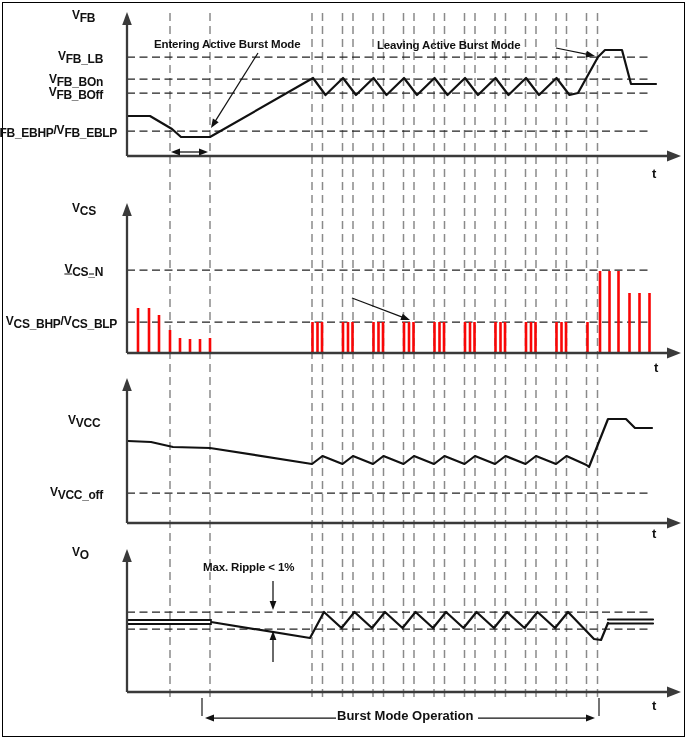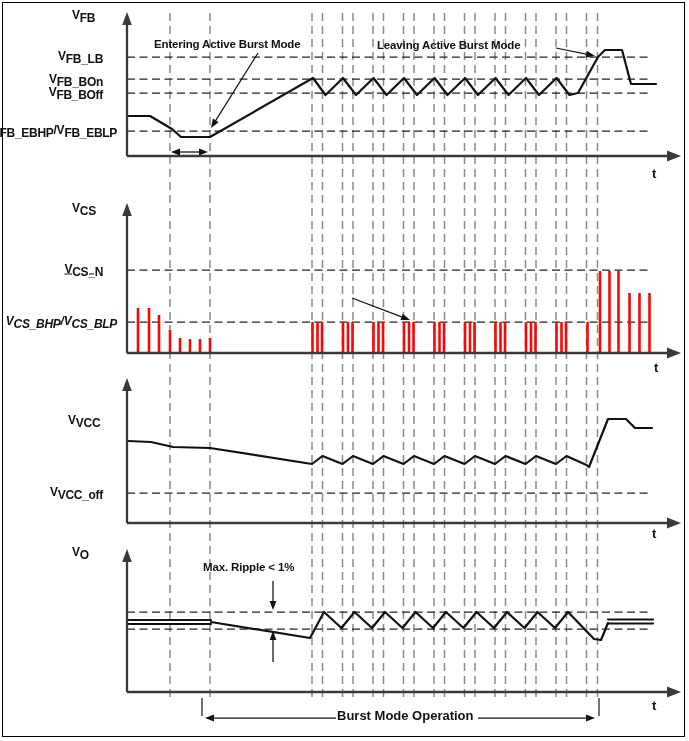--- a/index.html
+++ b/index.html
@@ -159,17 +159,17 @@
   <div class="t-label" style="left:654px;top:360px">t</div>
   <div class="t-label" style="left:652px;top:526px">t</div>
   <div class="t-label" style="left:652px;top:698px">t</div>
 <div class="rich-label" style="left: 72px; top: 8px;"><span>V</span><span class="sub">FB</span></div>
     <div class="rich-label" style="right: 586px; top: 57px; transform: translateY(-50%); margin-left: 46px;"><span>V</span><span class="sub">FB_LB</span></div>
     <div class="rich-label" style="right: 586px; top: 80px; transform: translateY(-50%);"><span>V</span><span class="sub">FB_BOn</span></div>
     <div class="rich-label" style="right: 586px; top: 93px; transform: translateY(-50%);"><span>V</span><span class="sub">FB_BOff</span></div>
     <div class="rich-label" style="right: 572px; top: 131px; transform: translateY(-50%);"><span>V</span><span class="sub">FB_EBHP</span><span>/V</span><span class="sub">FB_EBLP</span></div>
     <div class="rich-label" style="left: 72px; top: 201px;"><span>V</span><span class="sub">CS</span></div>
     <div class="rich-label" style="right: 586px; top: 270px; transform: translateY(-50%); text-decoration: underline;"><span>V</span><span class="sub">CS_N</span></div>
-    <div class="rich-label" style="right: 572px; top: 322px; transform: translateY(-50%); font-style: italic;"><span>V</span><span class="sub">CS_BHP</span><span>/V</span><span class="sub">CS_BLP</span></div>
+    <div class="rich-label" style="right: 572px; top: 322px; transform: translateY(-50%);"><span>V</span><span class="sub">CS_BHP</span><span>/V</span><span class="sub">CS_BLP</span></div>
     <div class="rich-label" style="left: 68px; top: 377px; margin-top: 36px;"><span>V</span><span class="sub">VCC</span></div>
     <div class="rich-label" style="right: 586px; top: 493px; transform: translateY(-50%); text-align: right;"><span>V</span><span class="sub">VCC_off</span></div>
     <div class="rich-label" style="left: 72px; top: 545px;"><span>V</span><span class="sub">O</span></div>
   </div>
 
 </body></html>

